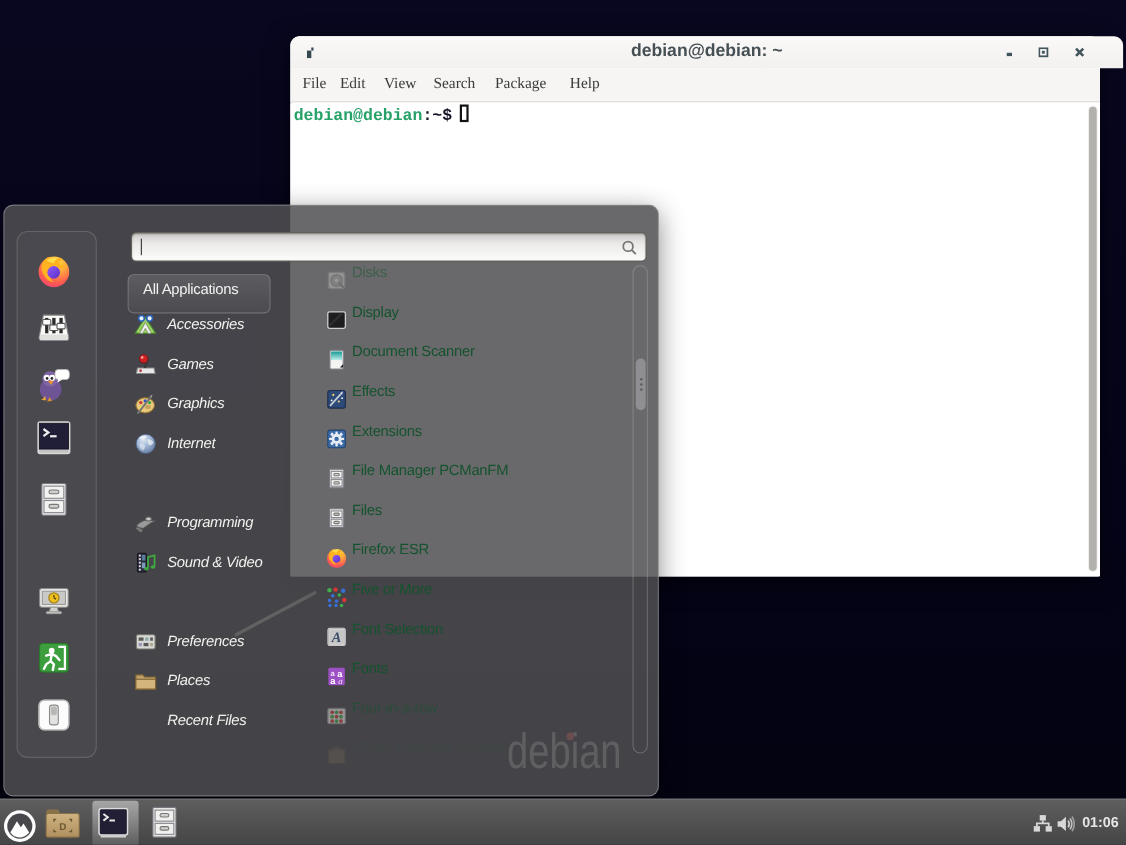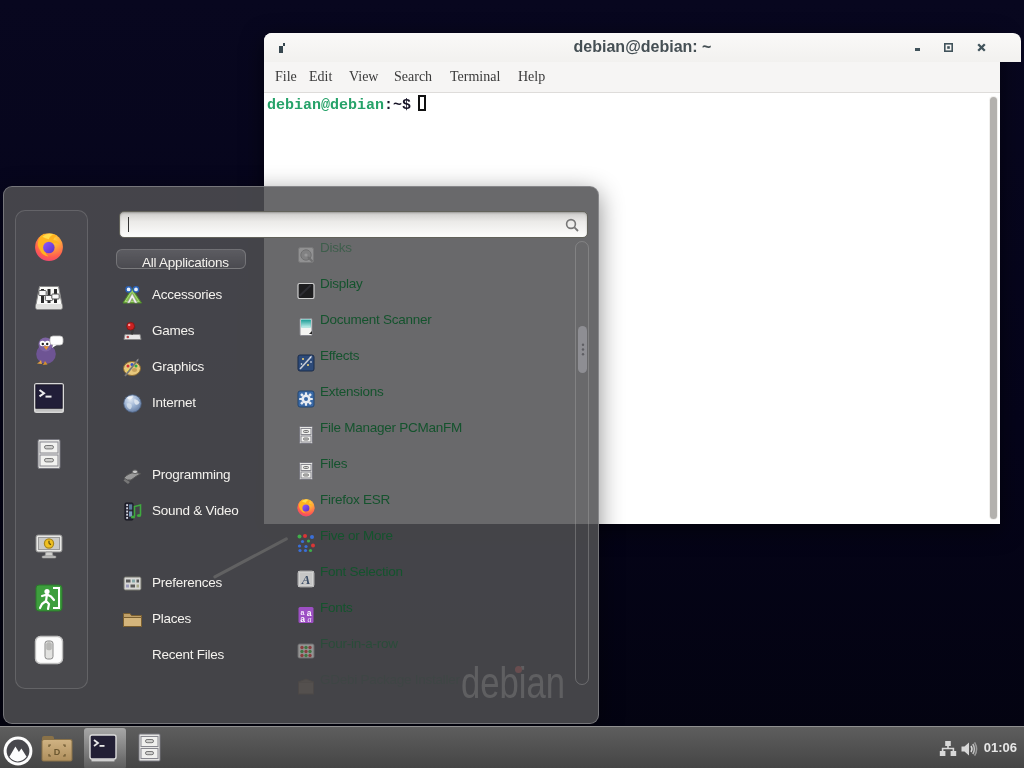--- a/index.html
+++ b/index.html
@@ -43,25 +43,25 @@
           border-radius:9px;
           box-shadow:0 6px 24px rgba(0,0,0,.45); }
   #sidebar { left:11px; top:23px; width:73px; height:479px;
              background:rgba(255,255,255,0.03);
              border:1px solid rgba(170,170,170,0.28); border-radius:10px; }
   .sic { position:absolute; left:17px; width:32px; height:32px; }
   #searchbox { left:115px; top:24px; width:469px; height:27px; border-radius:5px;
      background:linear-gradient(#cbcac8 0%,#ebeae8 38%,#fdfdfc 100%);
      border:1px solid #62625a; box-shadow:inset 0 1px 2px rgba(0,0,0,.25); }
   #searchbox .caret { left:8px; top:5px; width:1px; height:15px; background:#333; }
-  #allapps { left:112px; top:62px; width:130px; height:20px; border-radius:6px;
+  #allapps { left:112px; top:62px; width:130px; height:36px; border-radius:6px;
      background:linear-gradient(rgba(255,255,255,.13),rgba(255,255,255,.04));
      border:1px solid rgba(180,180,180,.35);
-     color:#f4f2ee; font-size:13.5px; letter-spacing:-0.25px; line-height:26px; padding-left:25px; }
-  .cat { position:absolute; left:113px; width:170px; height:36px; }
+     color:#f4f2ee; font-size:13.5px; letter-spacing:-0.25px; line-height:26px; padding-left:13px; }
+  .cat { position:absolute; left:113px; width:170px; height:36px;font-style:italic; }
   .cat .ci { position:absolute; left:5px; top:8px; width:21px; height:21px; }
   .cat .ct { position:absolute; left:35px; top:10px; font-size:13.5px; letter-spacing:-0.25px; color:#f4f2ee; }
   .app { position:absolute; left:292px; width:270px; height:36px; }
   .app .ai { position:absolute; left:0px; top:8px; width:20px; height:20px; }
   .app .at { position:absolute; left:24px; top:3px; font-size:13.5px; letter-spacing:-0.25px; color:#14532d; }
   #mscroll { left:571px; top:54px; width:14px; height:444px; border:1px solid rgba(170,170,170,.38);
              border-radius:7px; }
   #mthumb { left:2px; top:84px; width:9px; height:47px; background:#8e8e93; border-radius:4.5px; }
 
   
@@ -94,21 +94,21 @@
       </svg>
       <svg class="abs" style="left:713px;top:10px" width="10" height="10">
         <path d="M1.2 1.2 L7.8 7.8 M7.8 1.2 L1.2 7.8" stroke="#41535b" stroke-width="2.3"></path>
       </svg>
     </div>
     <div class="abs menubar">
       <span style="left:11px">File</span>
       <span style="left:45px">Edit</span>
       <span style="left:85px">View</span>
       <span style="left:130px">Search</span>
-      <span style="left:186px">Terminal</span>
+      <span style="left:186px">Package</span>
       <span style="left:254px">Help</span>
     </div>
     <div class="abs tbody">
       <div class="abs prompt"><span class="g">debian@debian</span>:~$ </div>
       <div class="abs" id="cursor"></div>
       <div class="abs" id="tscroll">
         <div class="abs" id="tthumb"></div>
       </div>
     </div>
   </div>

